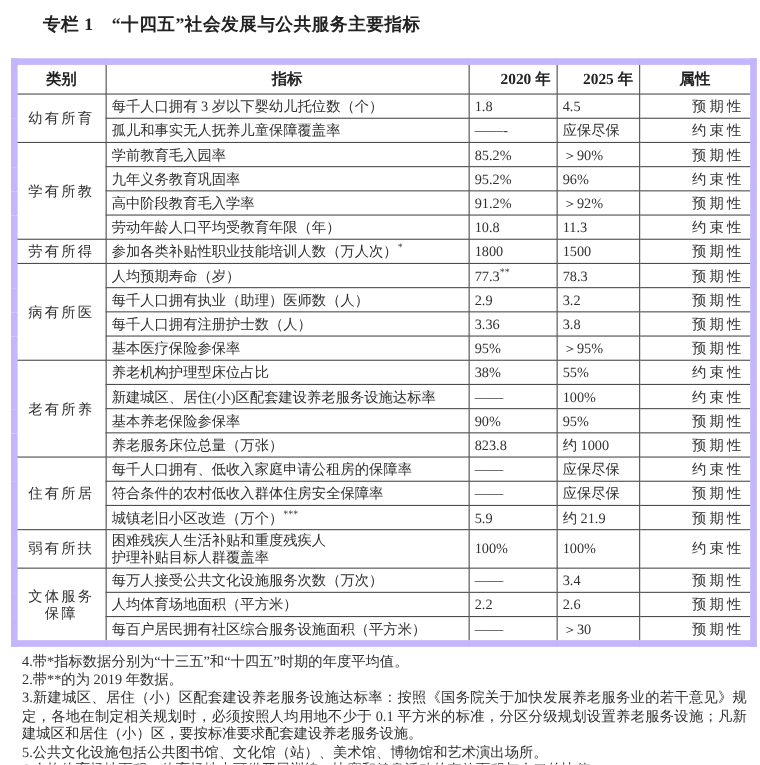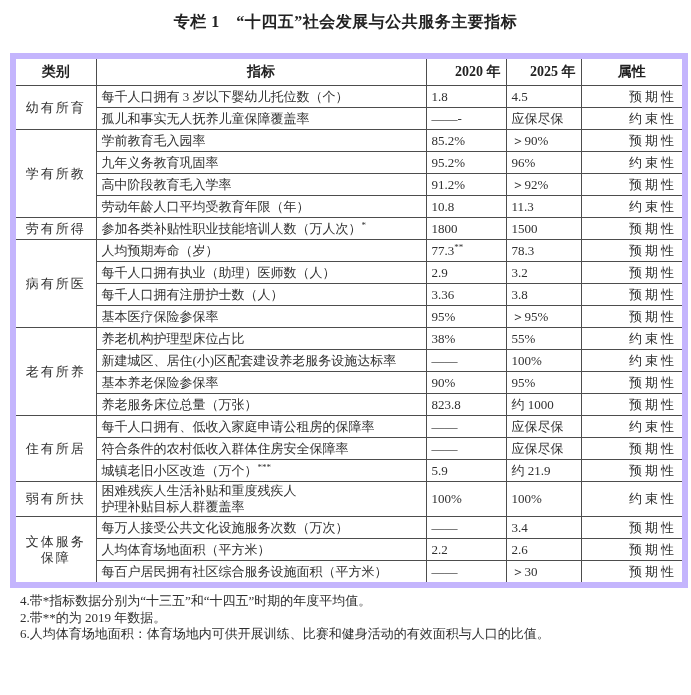--- a/index.html
+++ b/index.html
@@ -3,22 +3,22 @@
 <meta charset="utf-8">
 <style>
   html,body{margin:0;padding:0;}
   body{
     width:691px;height:695px;background:#ffffff;color:#2f2f2f;
     font-family:"Liberation Serif","DejaVu Serif",serif;
     overflow:hidden;
   }
   .page{width:691px;height:695px;position:relative;}
   .doc-title{
-    text-align:center;font-size:16px;font-weight:bold;
-    padding-top:12px;letter-spacing:0.5px;color:#222;
+    font-size:16px;font-weight:bold;
+    padding-top:12px;letter-spacing:0.5px;color:#222;padding-left:39px;
   }
   table.indicators{
     border-collapse:collapse;table-layout:fixed;
     width:672px;margin:20px 0 0 10px;
     border:6px solid #c4b5fd;
   }
   table.indicators th,table.indicators td{
     border:1px solid #4d4d4d;
     overflow:hidden;
   }
@@ -211,16 +211,18 @@
           <td class="val">——</td>
           <td class="val">＞30</td>
           <td class="attr">预期性</td>
         </tr>
       </tbody>
   </table>
 
   <div class="footnotes">
     <p>4.带*指标数据分别为“十三五”和“十四五”时期的年度平均值。</p>
     <p>2.带**的为 2019 年数据。</p>
+    <p>3.新建城区、居住（小）区配套建设养老服务设施达标率：按照《国务院关于加快发展养老服务业的若干意见》规定，各地在制定相关规划时，必须按照人均用地不少于 0.1 平方米的标准，分区分级规划设置养老服务设施；凡新建城区和居住（小）区，要按标准要求配套建设养老服务设施。</p>
+    <p>5.公共文化设施包括公共图书馆、文化馆（站）、美术馆、博物馆和艺术演出场所。</p>
     <p>6.人均体育场地面积：体育场地内可供开展训练、比赛和健身活动的有效面积与人口的比值。</p>
   </div>
 
 </div>
 
 </body></html>

